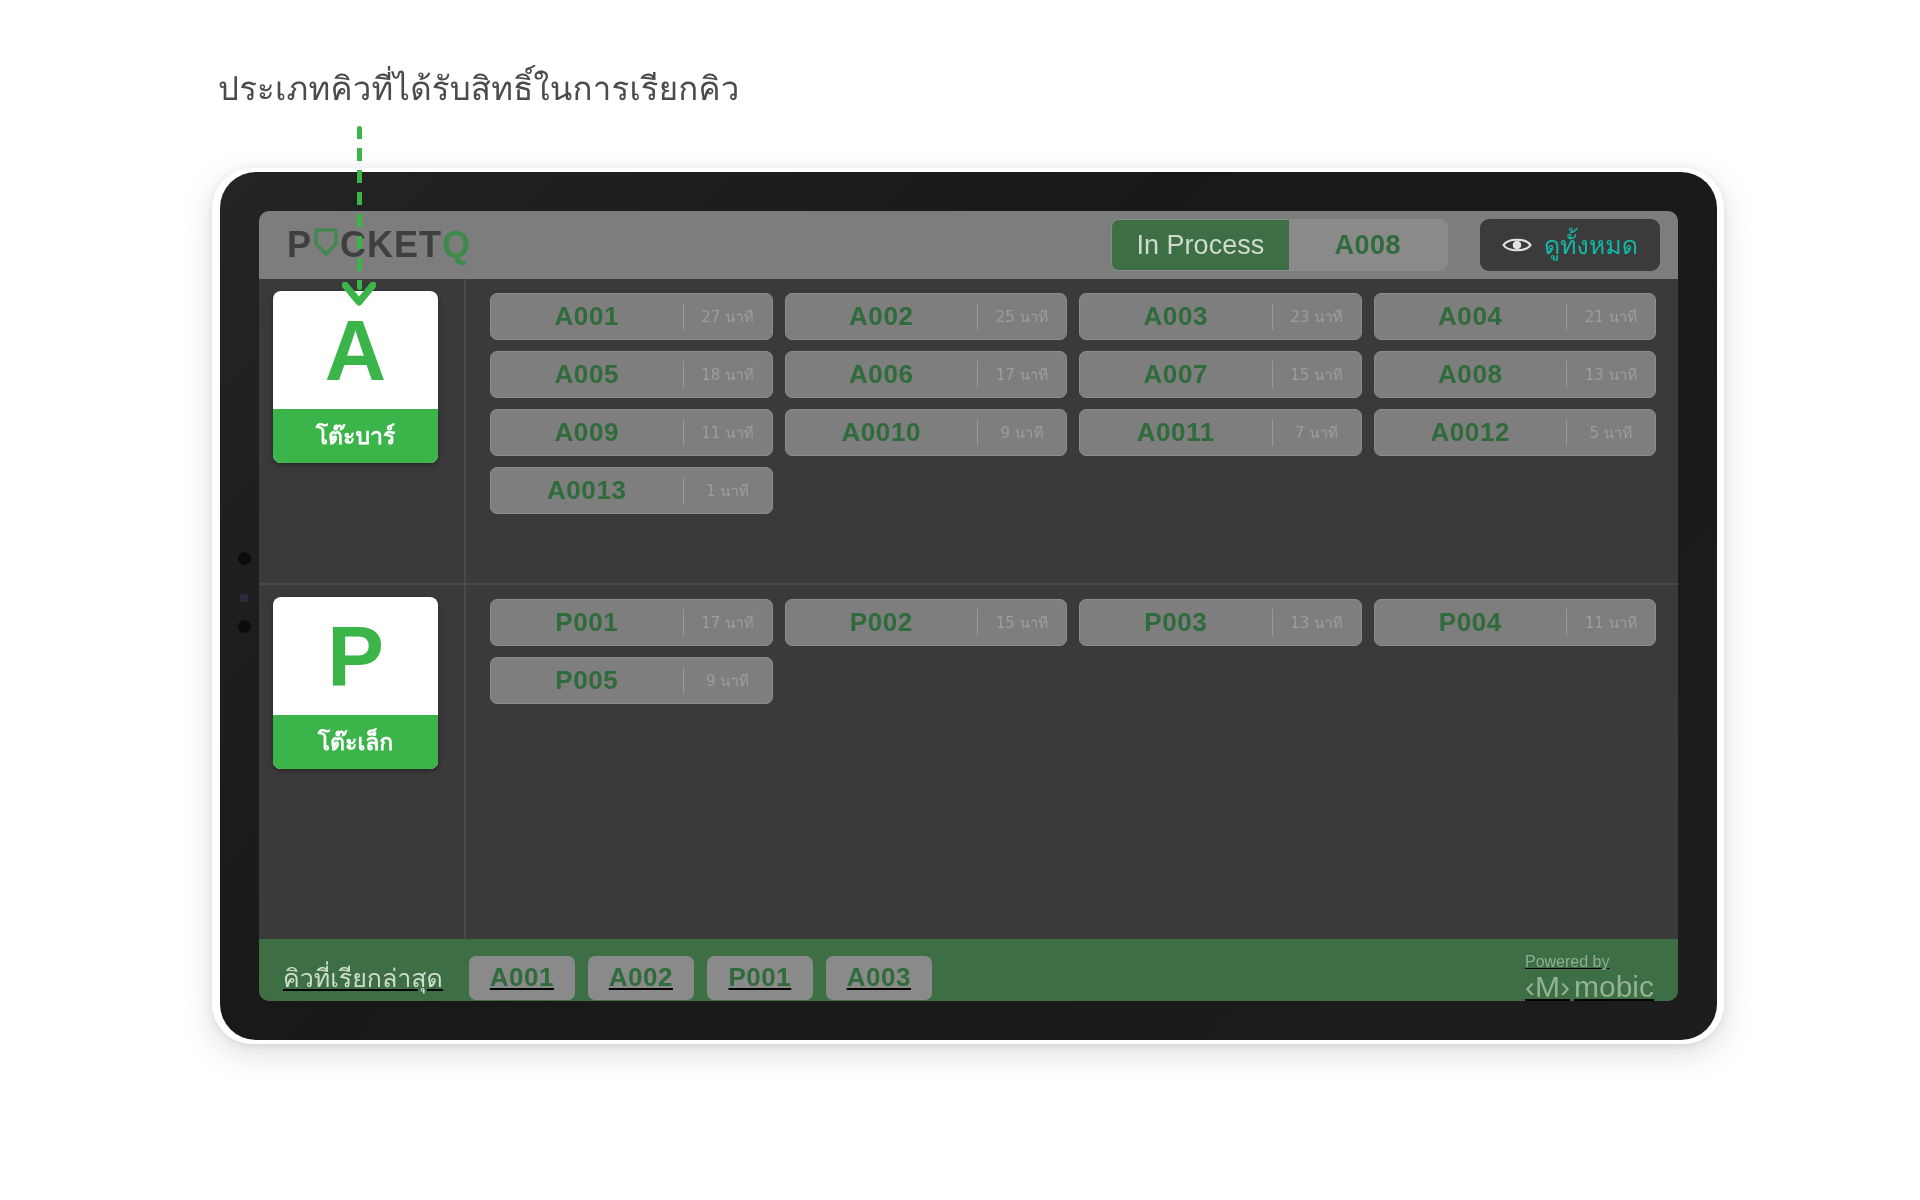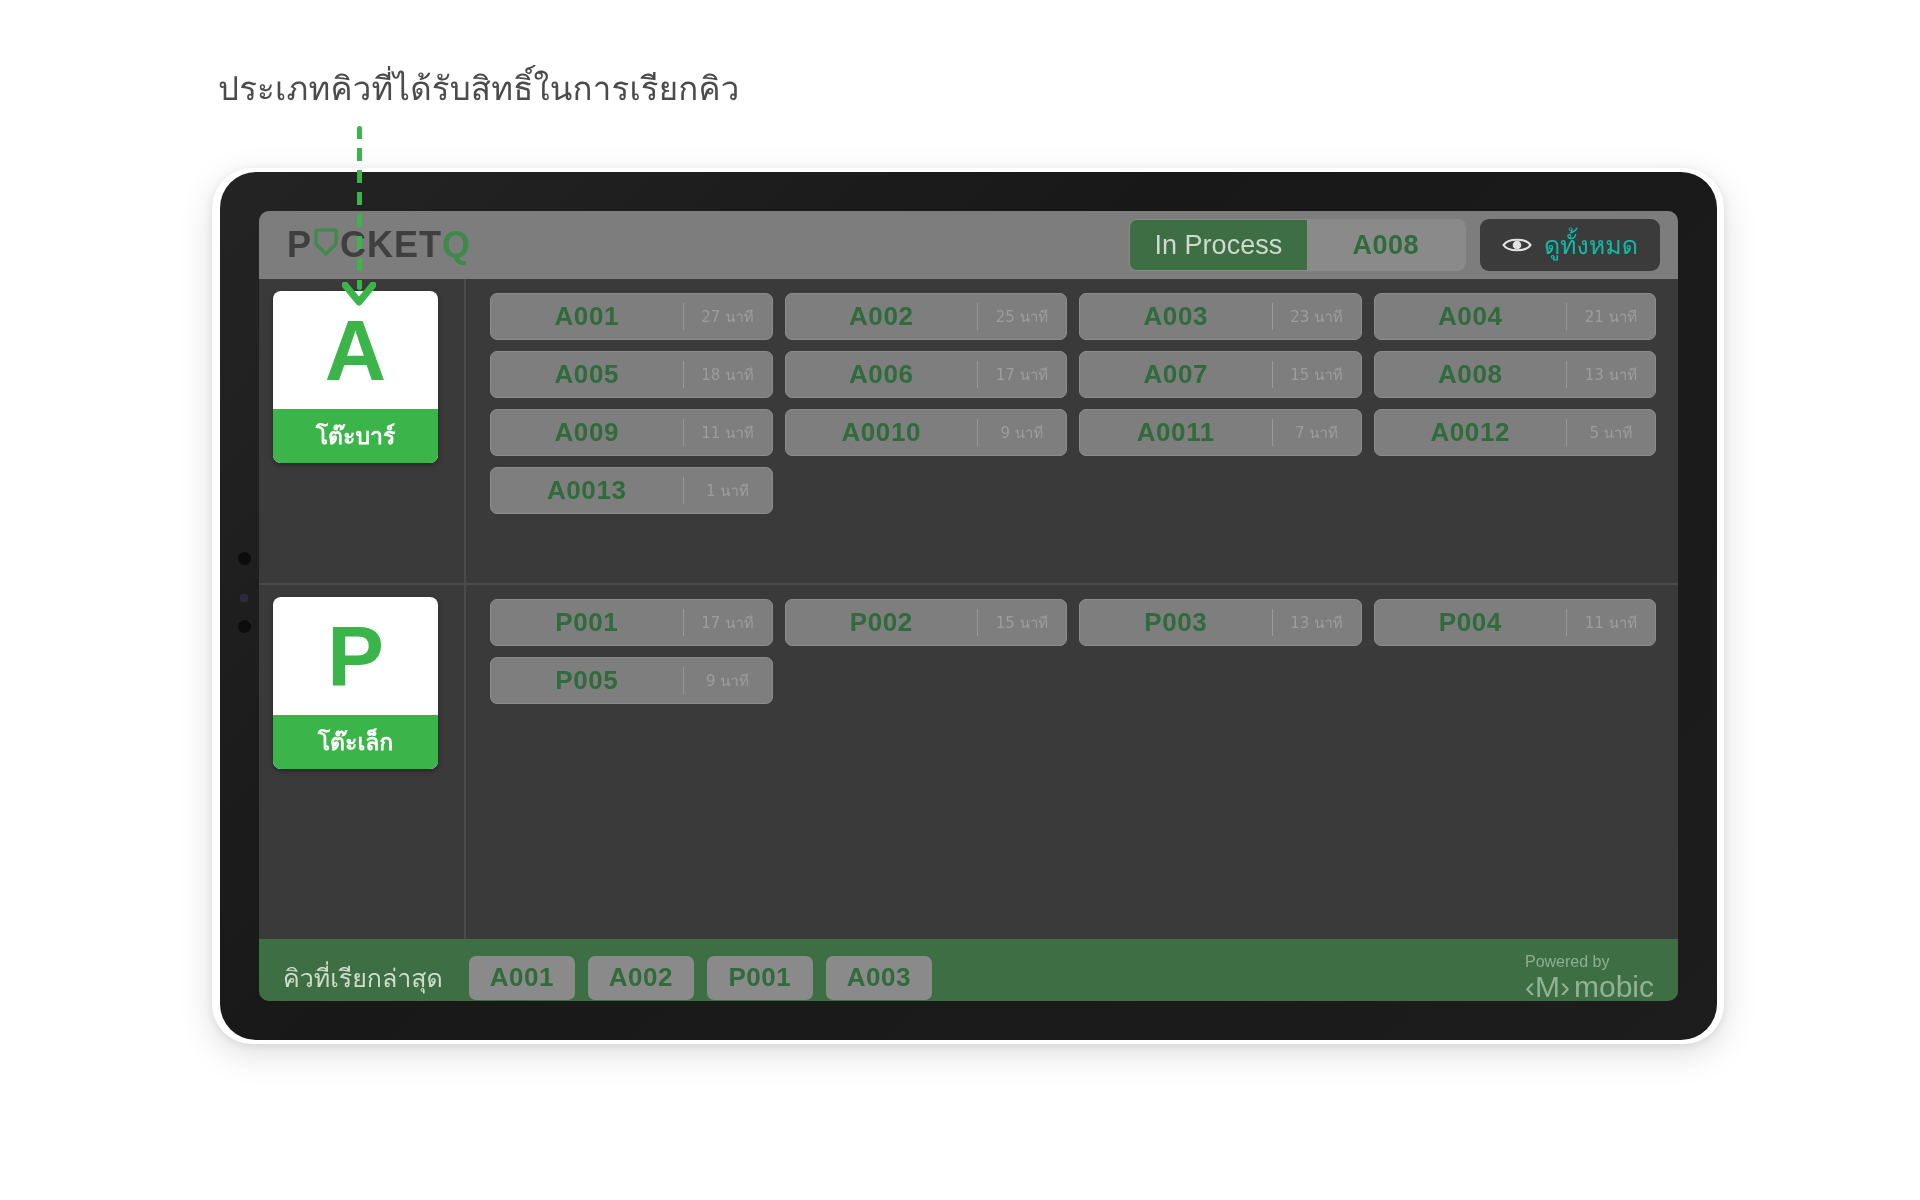--- a/index.html
+++ b/index.html
@@ -88,21 +88,21 @@
     padding: 0 18px 0 28px;
   }
   .logo { display: flex; align-items: center; height: 40px; }
   .logo-text {
     font-size: 36px; font-weight: 700; letter-spacing: 1px;
     color: #3f3f3f; display: flex; align-items: center;
     font-family: "Liberation Sans", sans-serif;
   }
   .logo-shield { display: inline-block; margin: 0 1px; }
   .logo-q { color: #3f8a4a; }
-  .header-right { margin-left: auto; display: flex; align-items: center; gap: 14px; }
+  .header-right { margin-left: auto; display: flex; align-items: center; gap: 32px; }
 
   .status-pill {
     display: flex; height: 52px; border-radius: 8px; overflow: hidden;
     border: 1px solid #8b8b8b;
   }
   .status-pill .sp-left {
     background: #3e6e43; color: #cfd9cd;
     display: flex; align-items: center; justify-content: center;
     min-width: 177px; padding: 0 20px;
     font-size: 27px; font-weight: 500;
@@ -177,21 +177,21 @@
     flex: 0 0 88px;
     display: flex; align-items: center; justify-content: center;
     color: #9d9d9d; font-size: 15px;
     font-family: "DejaVu Sans", "Liberation Sans", sans-serif;
   }
 
   
   .screen-footer {
     height: 62px; background: #3e6e43;
     display: flex; align-items: center;
-    padding: 15px 14px 0 24px; position: relative;
+    padding: 15px 14px 0 24px; position: relative; text-decoration: underline;
   }
   .footer-label {
     color: #cfddcd; font-size: 25px; margin-right: 26px;
     font-family: "DejaVu Sans", "Liberation Sans", sans-serif;
   }
   .footer-chips { display: flex; gap: 13px; }
   .footer-chip {
     background: #8a8a8a; border-radius: 7px;
     min-width: 106px; height: 44px;
     display: flex; align-items: center; justify-content: center;

